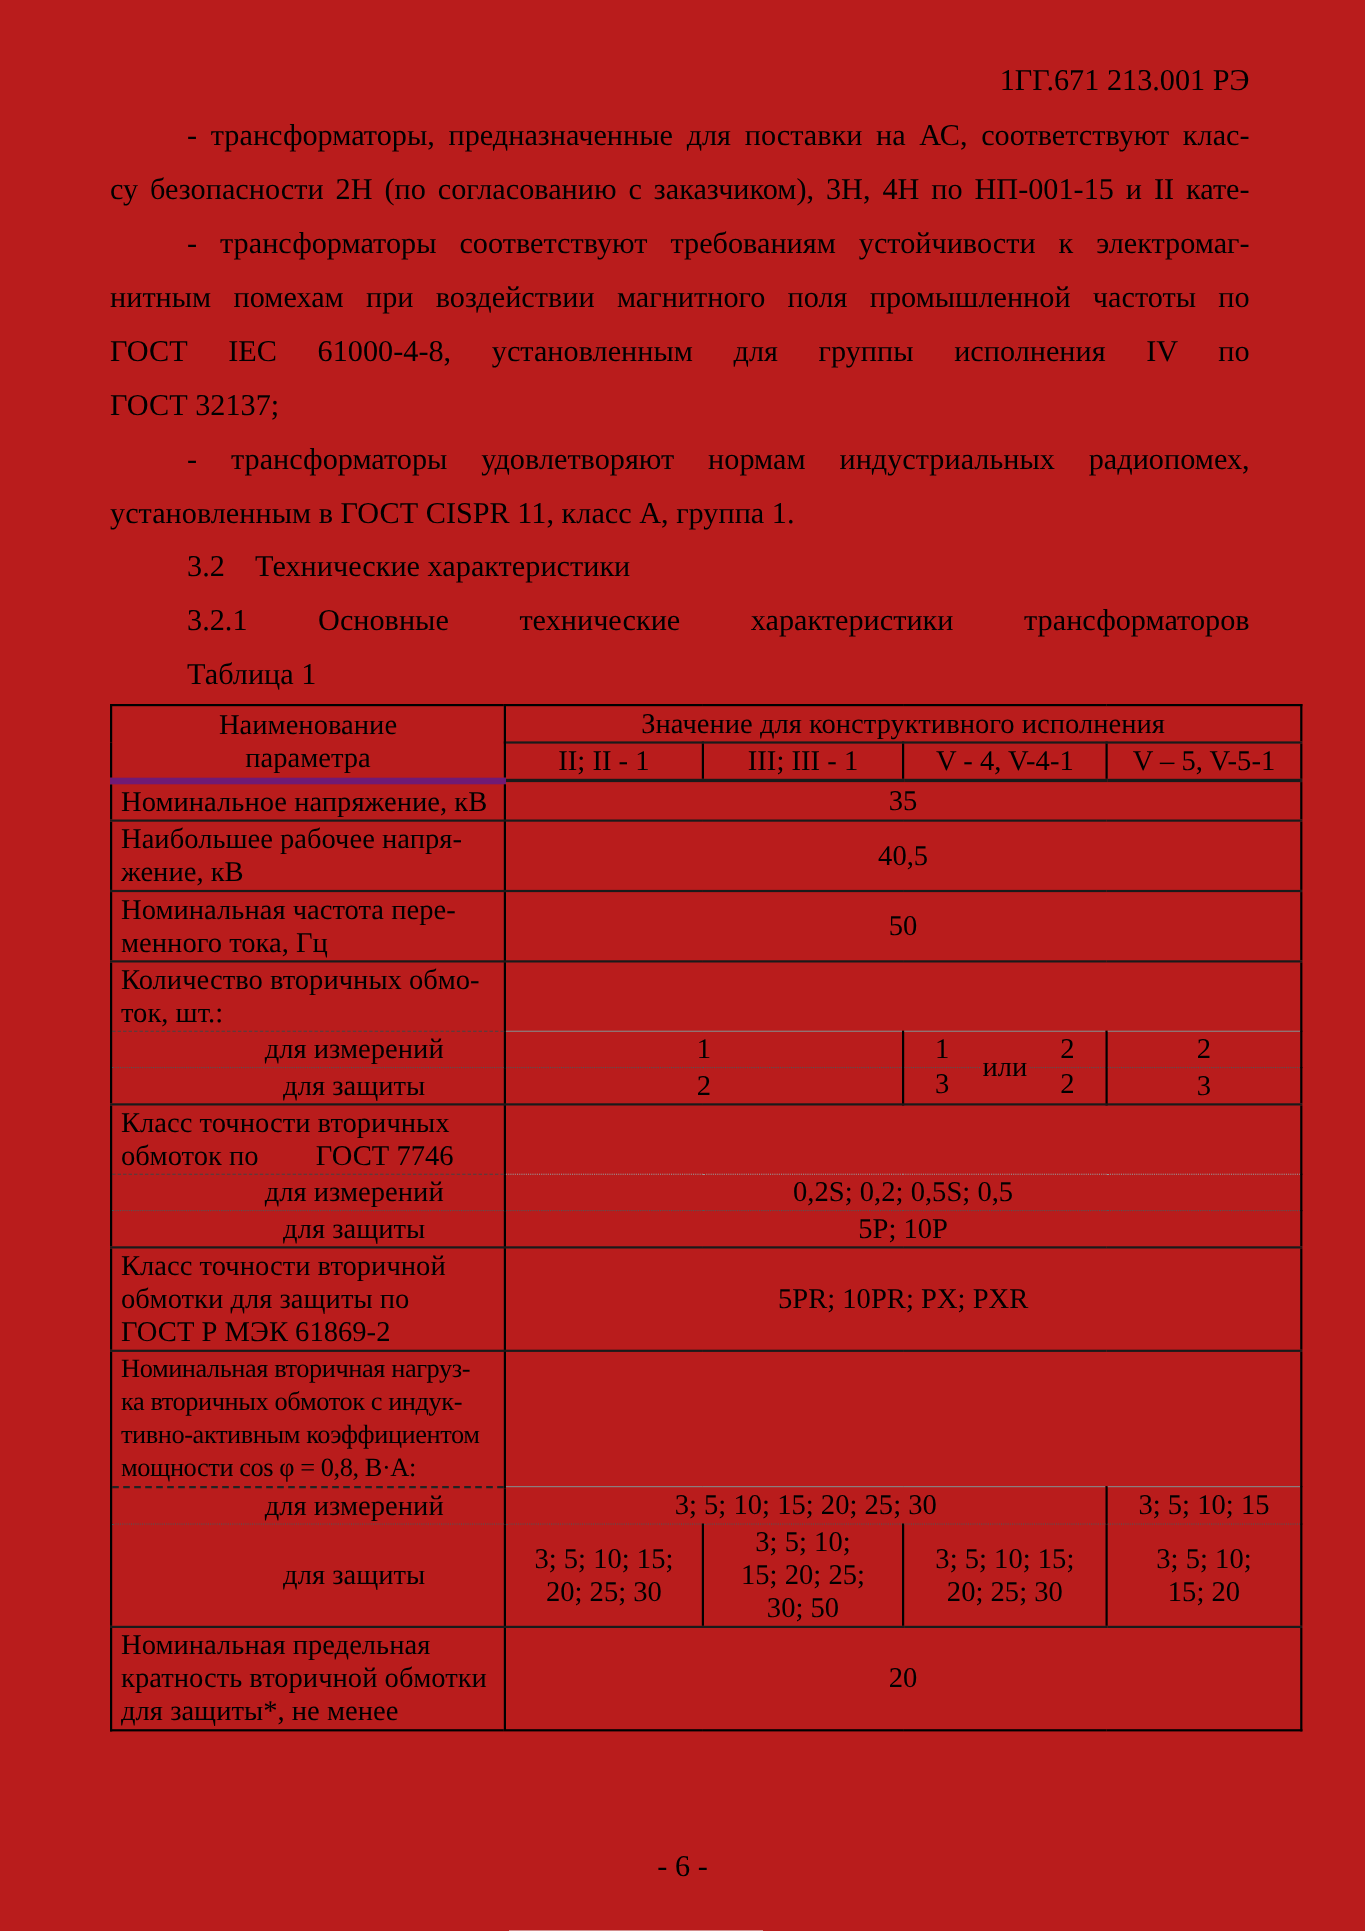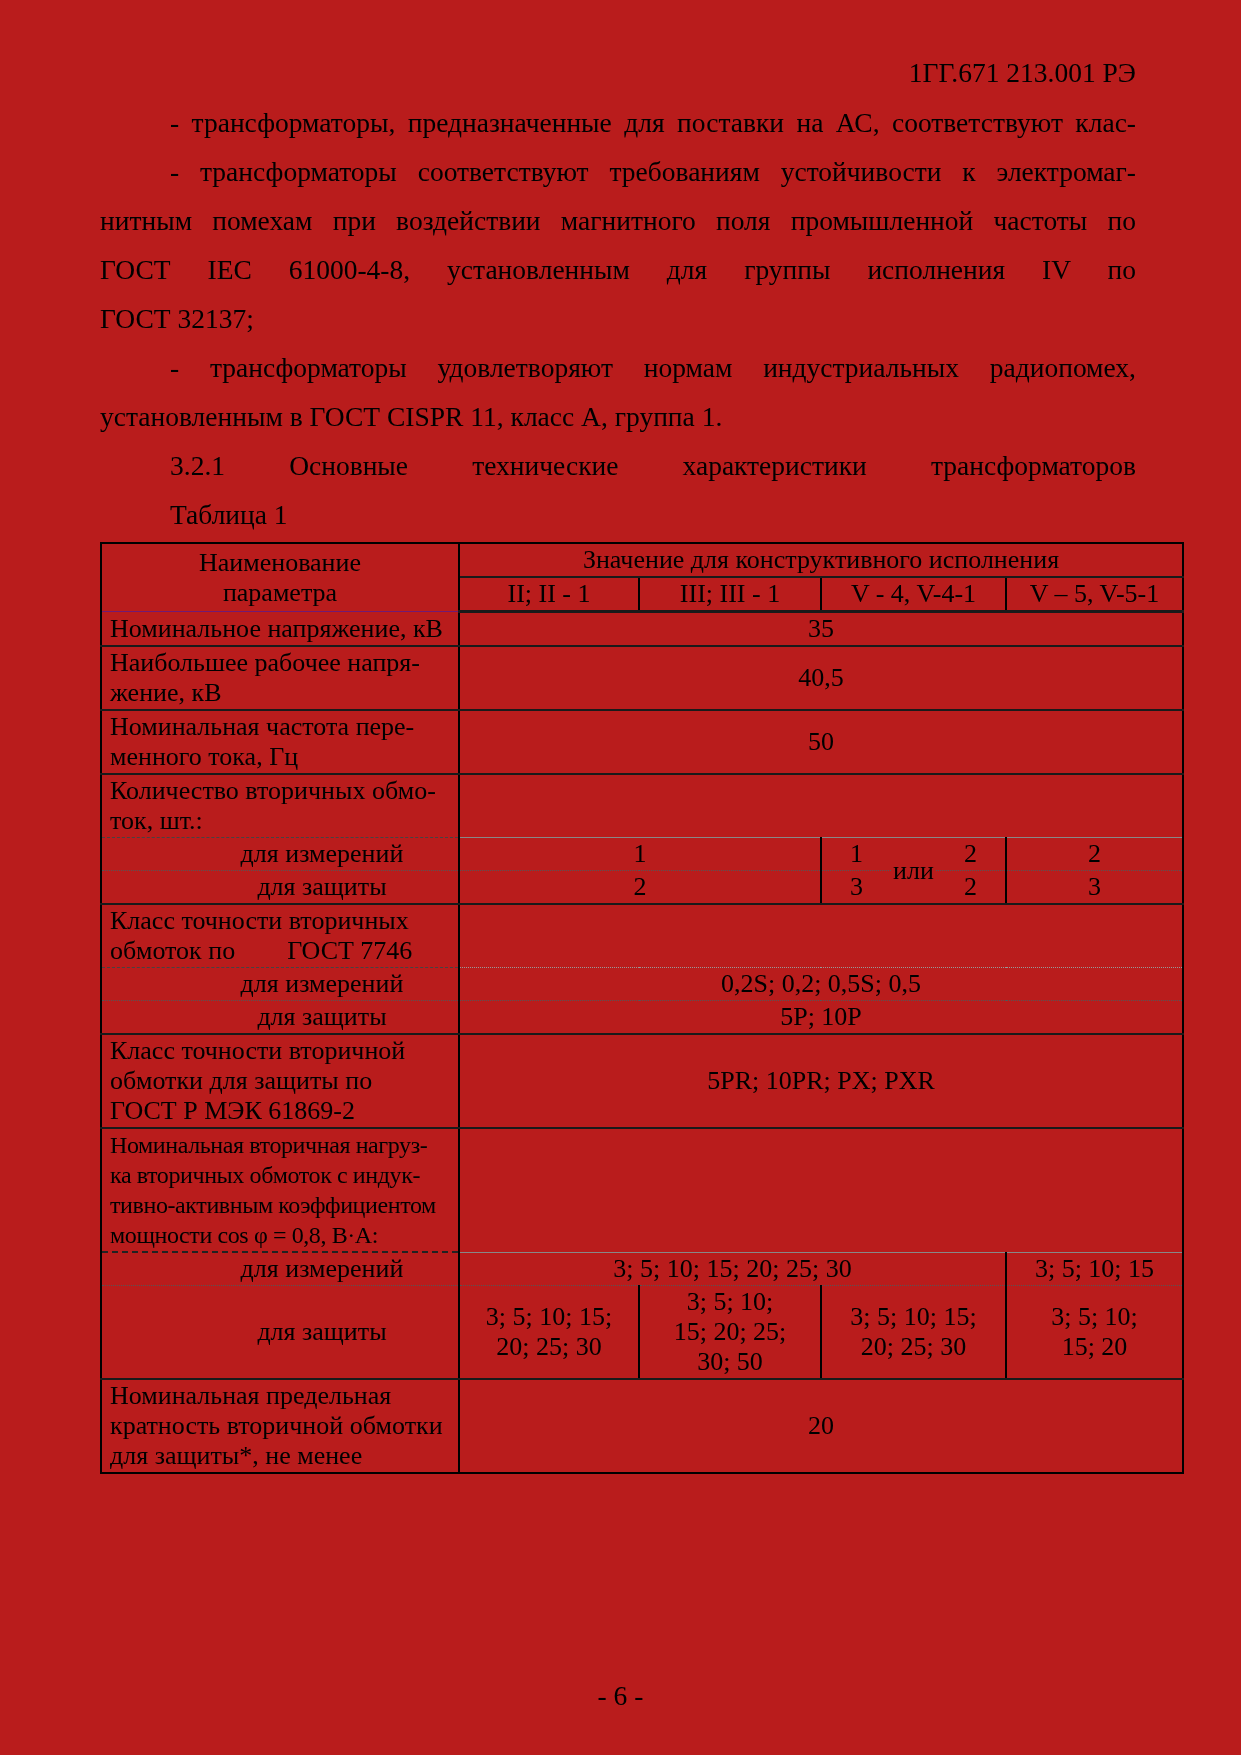--- a/index.html
+++ b/index.html
@@ -46,21 +46,21 @@
   }
   .sub{
     text-align:right;
     border-right:2px solid #000;
     padding-left:90px !important;
   }
   .hdr{
     text-align:center !important;
     white-space:pre-line;
     border-right:2px solid #000;
-    border-bottom:1px solid #701a75;
+    border-bottom:6px solid #701a75;
   }
   .cond{font-size:24px;letter-spacing:-0.4px;}
   .ml{white-space:pre-line;}
   .bb2{border-bottom:2px solid #1a1a1a;}
   .bb3{border-bottom:3px solid #1a1a1a;}
   .thin{border-bottom:1px solid #888;}
   .dt{border-bottom:1px dotted #555;}
   .dtl{border-bottom:1px dotted #999;}
   .dsh{border-bottom:1px dashed #444;}
   .dshk{border-bottom:2px dashed #222;}
@@ -84,29 +84,31 @@
 </style>
 </head>
 <body>
 
 <div class="page">
 
   <div class="doc-number">1ГГ.671 213.001 РЭ</div>
 
   <div class="textblock">
     <div class="line jline indent">- трансформаторы, предназначенные для поставки на АС, соответствуют клас-</div>
+    <div class="line jline">су безопасности 2Н (по согласованию с заказчиком), 3Н, 4Н по НП-001-15 и II кате-</div>
 
     <div class="line jline indent">- трансформаторы соответствуют требованиям устойчивости к электромаг-</div>
     <div class="line jline">нитным помехам при воздействии магнитного поля промышленной частоты по</div>
     <div class="line jline">ГОСТ IEC 61000-4-8, установленным для группы исполнения IV по</div>
     <div class="line lline">ГОСТ 32137;</div>
 
     <div class="line jline indent">- трансформаторы удовлетворяют нормам индустриальных радиопомех,</div>
     <div class="line lline">установленным в ГОСТ CISPR 11, класс А, группа 1.</div>
 
+    <div class="line lline indent">3.2 Технические характеристики</div>
 
     <div class="line jline indent">3.2.1 Основные технические характеристики трансформаторов</div>
 
     <div class="line lline indent">Таблица 1</div>
   </div>
 
   <table class="spec">
     <colgroup>
       <col style="width:358px">
         <col style="width:180px">

